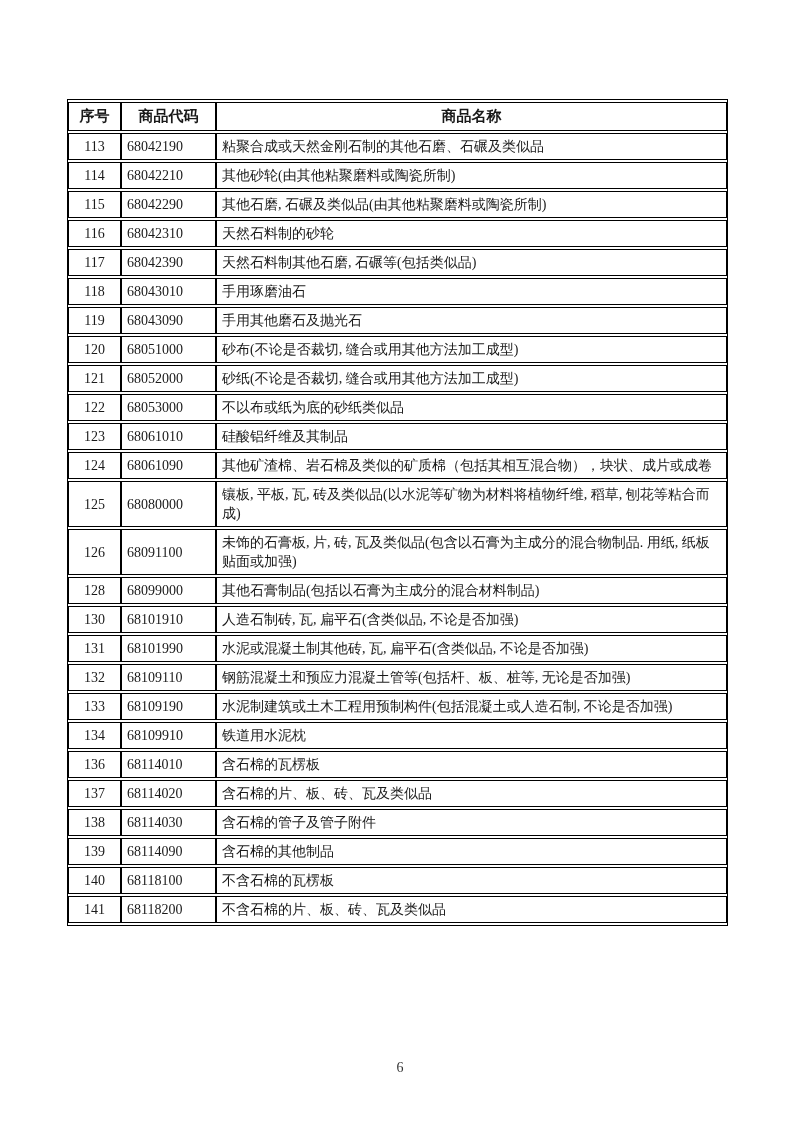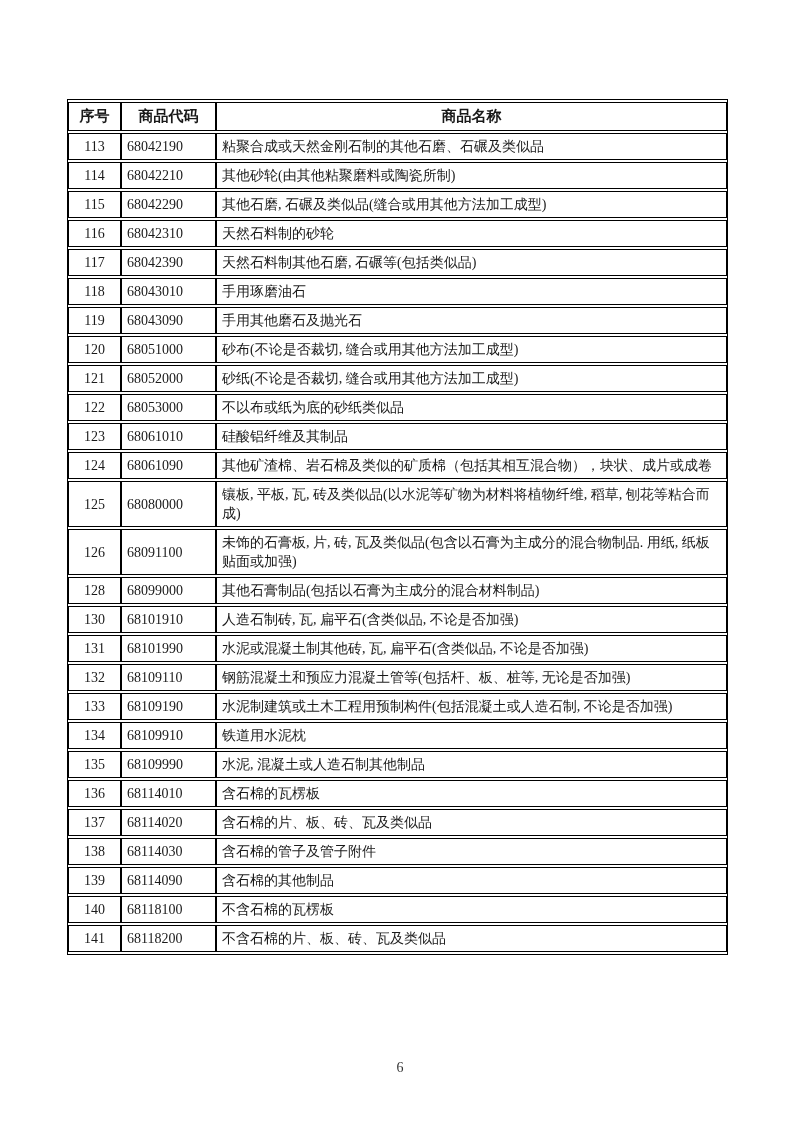--- a/index.html
+++ b/index.html
@@ -97,21 +97,21 @@
           <td class="cell-name">粘聚合成或天然金刚石制的其他石磨、石碾及类似品</td>
         </tr>
         <tr>
           <td class="cell-index">114</td>
           <td class="cell-code">68042210</td>
           <td class="cell-name">其他砂轮(由其他粘聚磨料或陶瓷所制)</td>
         </tr>
         <tr>
           <td class="cell-index">115</td>
           <td class="cell-code">68042290</td>
-          <td class="cell-name">其他石磨, 石碾及类似品(缝合或用其他方法加工成型)</td>
+          <td class="cell-name">其他石磨, 石碾及类似品(由其他粘聚磨料或陶瓷所制)</td>
         </tr>
         <tr>
           <td class="cell-index">116</td>
           <td class="cell-code">68042310</td>
           <td class="cell-name">天然石料制的砂轮</td>
         </tr>
         <tr>
           <td class="cell-index">117</td>
           <td class="cell-code">68042390</td>
           <td class="cell-name">天然石料制其他石磨, 石碾等(包括类似品)</td>
@@ -185,25 +185,20 @@
           <td class="cell-index">133</td>
           <td class="cell-code">68109190</td>
           <td class="cell-name">水泥制建筑或土木工程用预制构件(包括混凝土或人造石制, 不论是否加强)</td>
         </tr>
         <tr>
           <td class="cell-index">134</td>
           <td class="cell-code">68109910</td>
           <td class="cell-name">铁道用水泥枕</td>
         </tr>
         <tr>
-          <td class="cell-index">135</td>
-          <td class="cell-code">68109990</td>
-          <td class="cell-name">水泥, 混凝土或人造石制其他制品</td>
-        </tr>
-        <tr>
           <td class="cell-index">136</td>
           <td class="cell-code">68114010</td>
           <td class="cell-name">含石棉的瓦楞板</td>
         </tr>
         <tr>
           <td class="cell-index">137</td>
           <td class="cell-code">68114020</td>
           <td class="cell-name">含石棉的片、板、砖、瓦及类似品</td>
         </tr>
         <tr>

